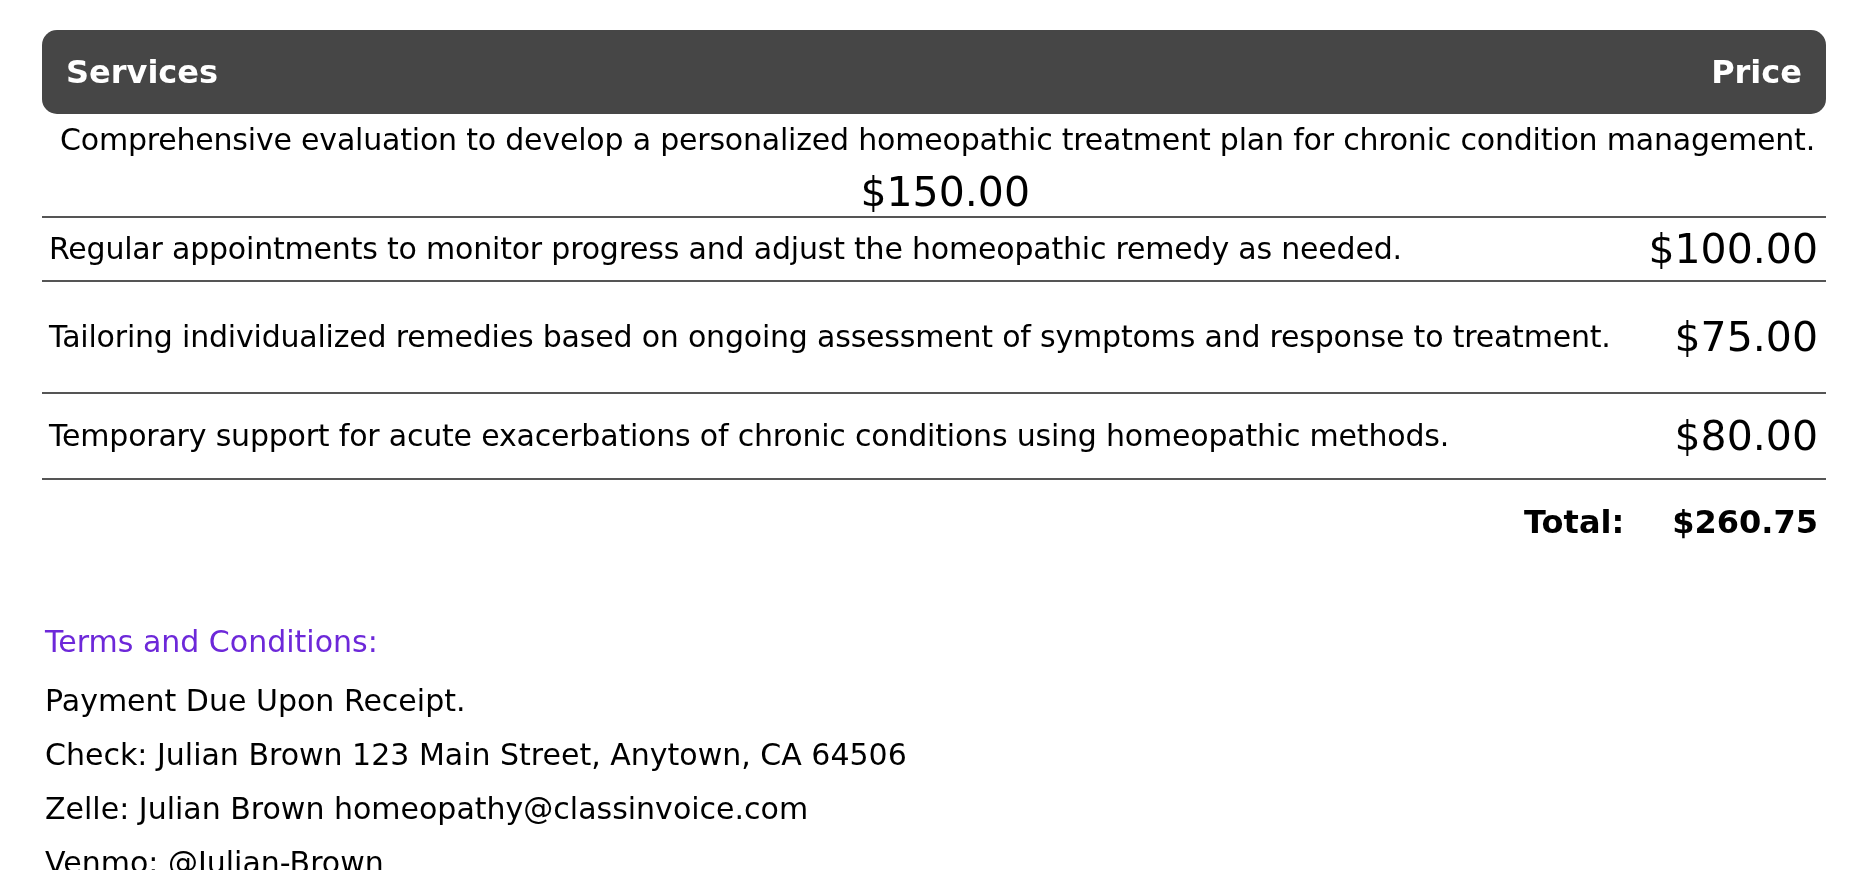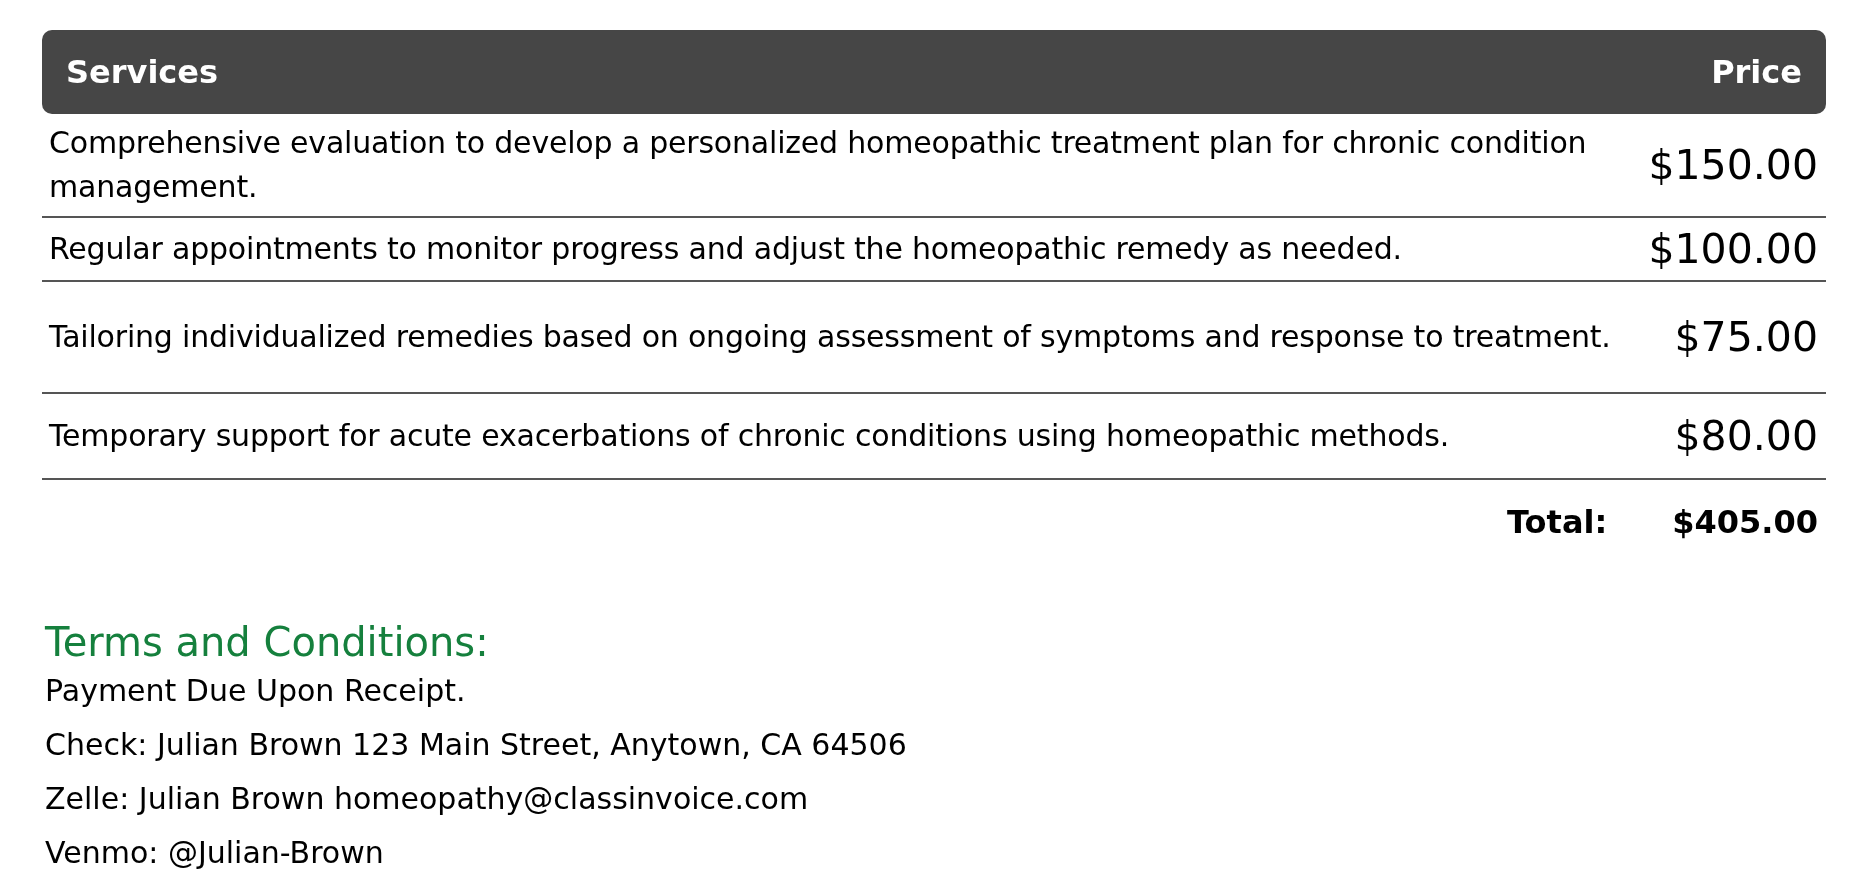--- a/index.html
+++ b/index.html
@@ -4,50 +4,50 @@
 <style>
   html, body { margin: 0; padding: 0; background: #ffffff; }
   body {
     width: 1868px; height: 870px; overflow: hidden; position: relative;
     font-family: "DejaVu Sans", sans-serif; color: #000;
   }
   .table {
     position: absolute; left: 42px; top: 30px; width: 1784px;
   }
   .thead {
-    height: 84px; background: #464646; border-radius: 10px;
+    height: 84px; background: #464646; border-radius: 15px;
     display: flex; align-items: center; justify-content: space-between;
     color: #fff; font-weight: bold; font-size: 32px; padding: 0 24px;
     box-sizing: border-box;
   }
   .row {
     display: flex; align-items: center; border-bottom: 2px solid #555;
     box-sizing: border-box;
   }
   .row .desc {
     flex: 1; font-size: 30px; line-height: 44px; padding: 4px 0 4px 7px;
     letter-spacing: -0.2px;
   }
   .row .price {
     width: 200px; text-align: right; font-size: 41px; padding-right: 8px;
   }
-  .r1 { height: 104px; }
+  .r1 { height: 104px; flex-direction: column; }
   .r2 { height: 64px; }
   .r3 { height: 112px; }
   .r4 { height: 86px; justify-content: space-between; }
   .total {
     display: flex; justify-content: flex-end; align-items: center;
     height: 84px; font-weight: bold; font-size: 32px;
   }
-  .total .label { margin-right: 65px; }
+  .total .label { margin-right: 48px; }
   .total .amount { padding-right: 8px; }
   .terms {
     position: absolute; left: 45px; top: 620px;
   }
-  .terms .heading { color: #15803d; font-size: 40px; line-height: 44px; margin-bottom: 0; }
+  .terms .heading { color: #6d28d9; font-size: 30px; line-height: 44px; margin-bottom: 10px; }
   .terms .line { font-size: 30px; line-height: 54px; }
 </style>
 </head>
 <body>
 
 <div class="table">
   <div class="thead">
     <span>Services</span>
     <span>Price</span>
   </div>
@@ -62,21 +62,21 @@
   <div class="row r3">
     <div class="desc">Tailoring individualized remedies based on ongoing assessment of symptoms and response to treatment.</div>
     <div class="price">$75.00</div>
   </div>
   <div class="row r4">
     <div class="desc">Temporary support for acute exacerbations of chronic conditions using homeopathic methods.</div>
     <div class="price">$80.00</div>
   </div>
   <div class="total">
     <span class="label">Total:</span>
-    <span class="amount">$405.00</span>
+    <span class="amount">$260.75</span>
   </div>
 </div>
 
 <div class="terms">
   <div class="heading">Terms and Conditions:</div>
   <div class="line">Payment Due Upon Receipt.</div>
   <div class="line">Check: Julian Brown 123 Main Street, Anytown, CA 64506</div>
   <div class="line">Zelle: Julian Brown homeopathy@classinvoice.com</div>
   <div class="line">Venmo: @Julian-Brown</div>
 </div>

